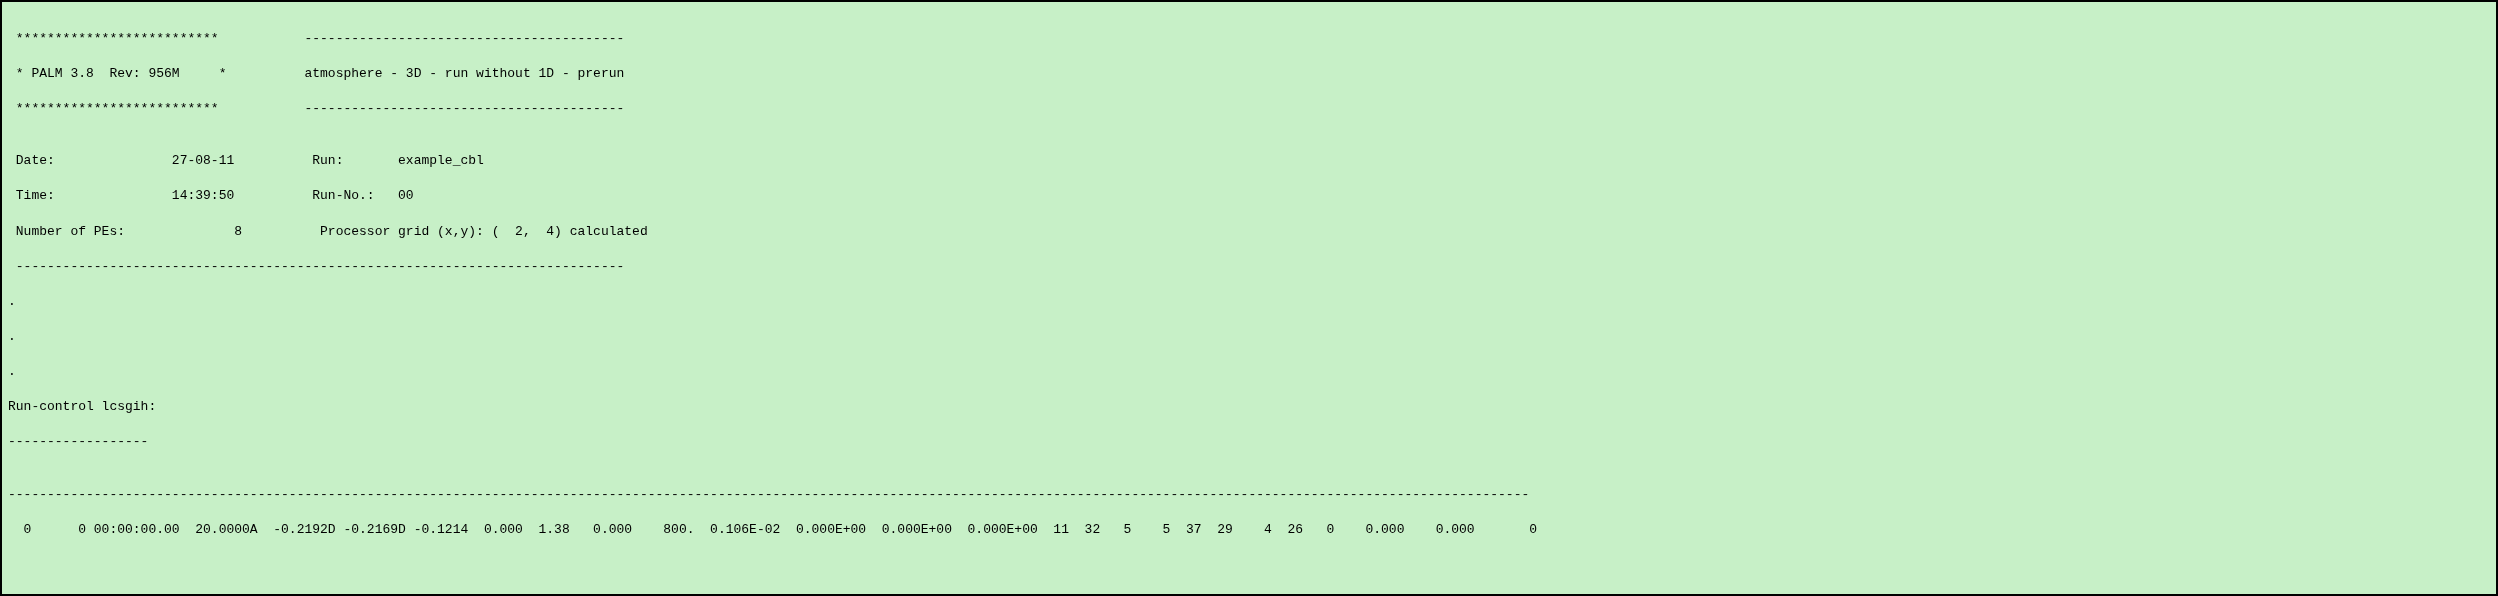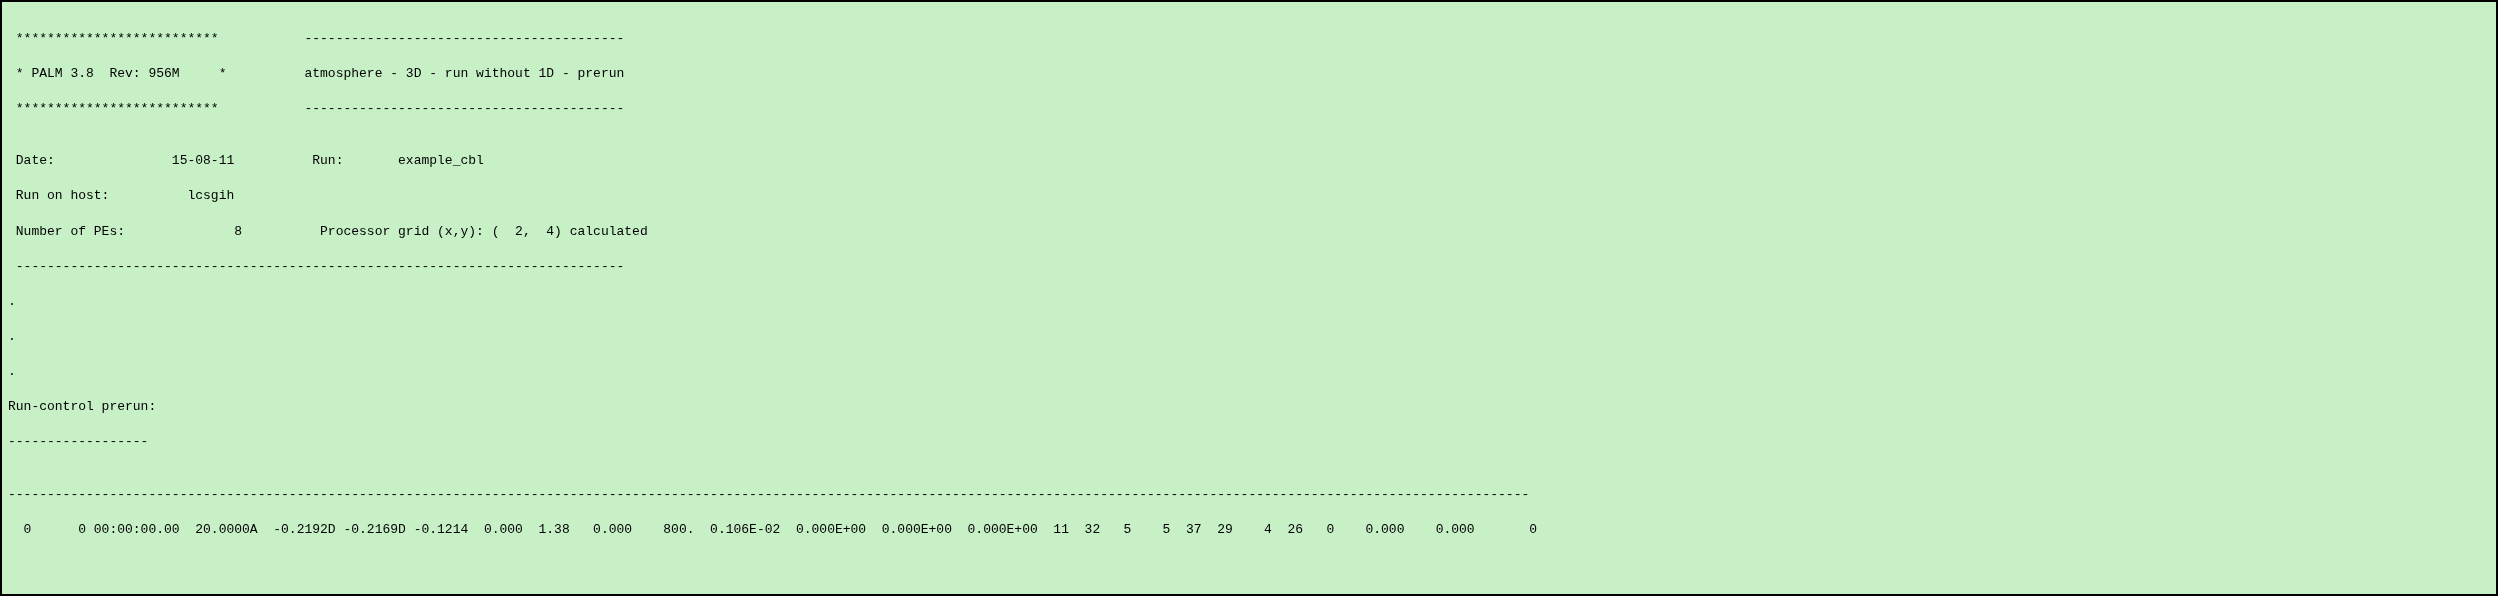--- a/index.html
+++ b/index.html
@@ -24,28 +24,28 @@
   .line { display: block; }
 </style>
 </head>
 <body>
 
 <div class="frame">
 <span class="line"> **************************           -----------------------------------------</span>
 <span class="line"> * PALM 3.8  Rev: 956M     *          atmosphere - 3D - run without 1D - prerun</span>
 <span class="line"> **************************           -----------------------------------------</span>
 <span class="line"></span>
-<span class="line"> Date:               15-08-11          Run:       example_cbl</span>
-<span class="line"> Run on host:          lcsgih</span>
+<span class="line"> Date:               27-08-11          Run:       example_cbl</span>
+<span class="line"> Time:               14:39:50          Run-No.:   00</span>
 <span class="line"> Number of PEs:              8          Processor grid (x,y): (  2,  4) calculated</span>
 <span class="line"> ------------------------------------------------------------------------------</span>
 <span class="line">.</span>
 <span class="line">.</span>
 <span class="line">.</span>
-<span class="line">Run-control prerun:</span>
+<span class="line">Run-control lcsgih:</span>
 <span class="line">------------------</span>
 <span class="line"></span>
 <span class="line">---------------------------------------------------------------------------------------------------------------------------------------------------------------------------------------------------</span>
 <span class="line">  0      0 00:00:00.00  20.0000A  -0.2192D -0.2169D -0.1214  0.000  1.38   0.000    800.  0.106E-02  0.000E+00  0.000E+00  0.000E+00  11  32   5    5  37  29    4  26   0    0.000    0.000       0</span>
 
 
 
 
 </div>
 

